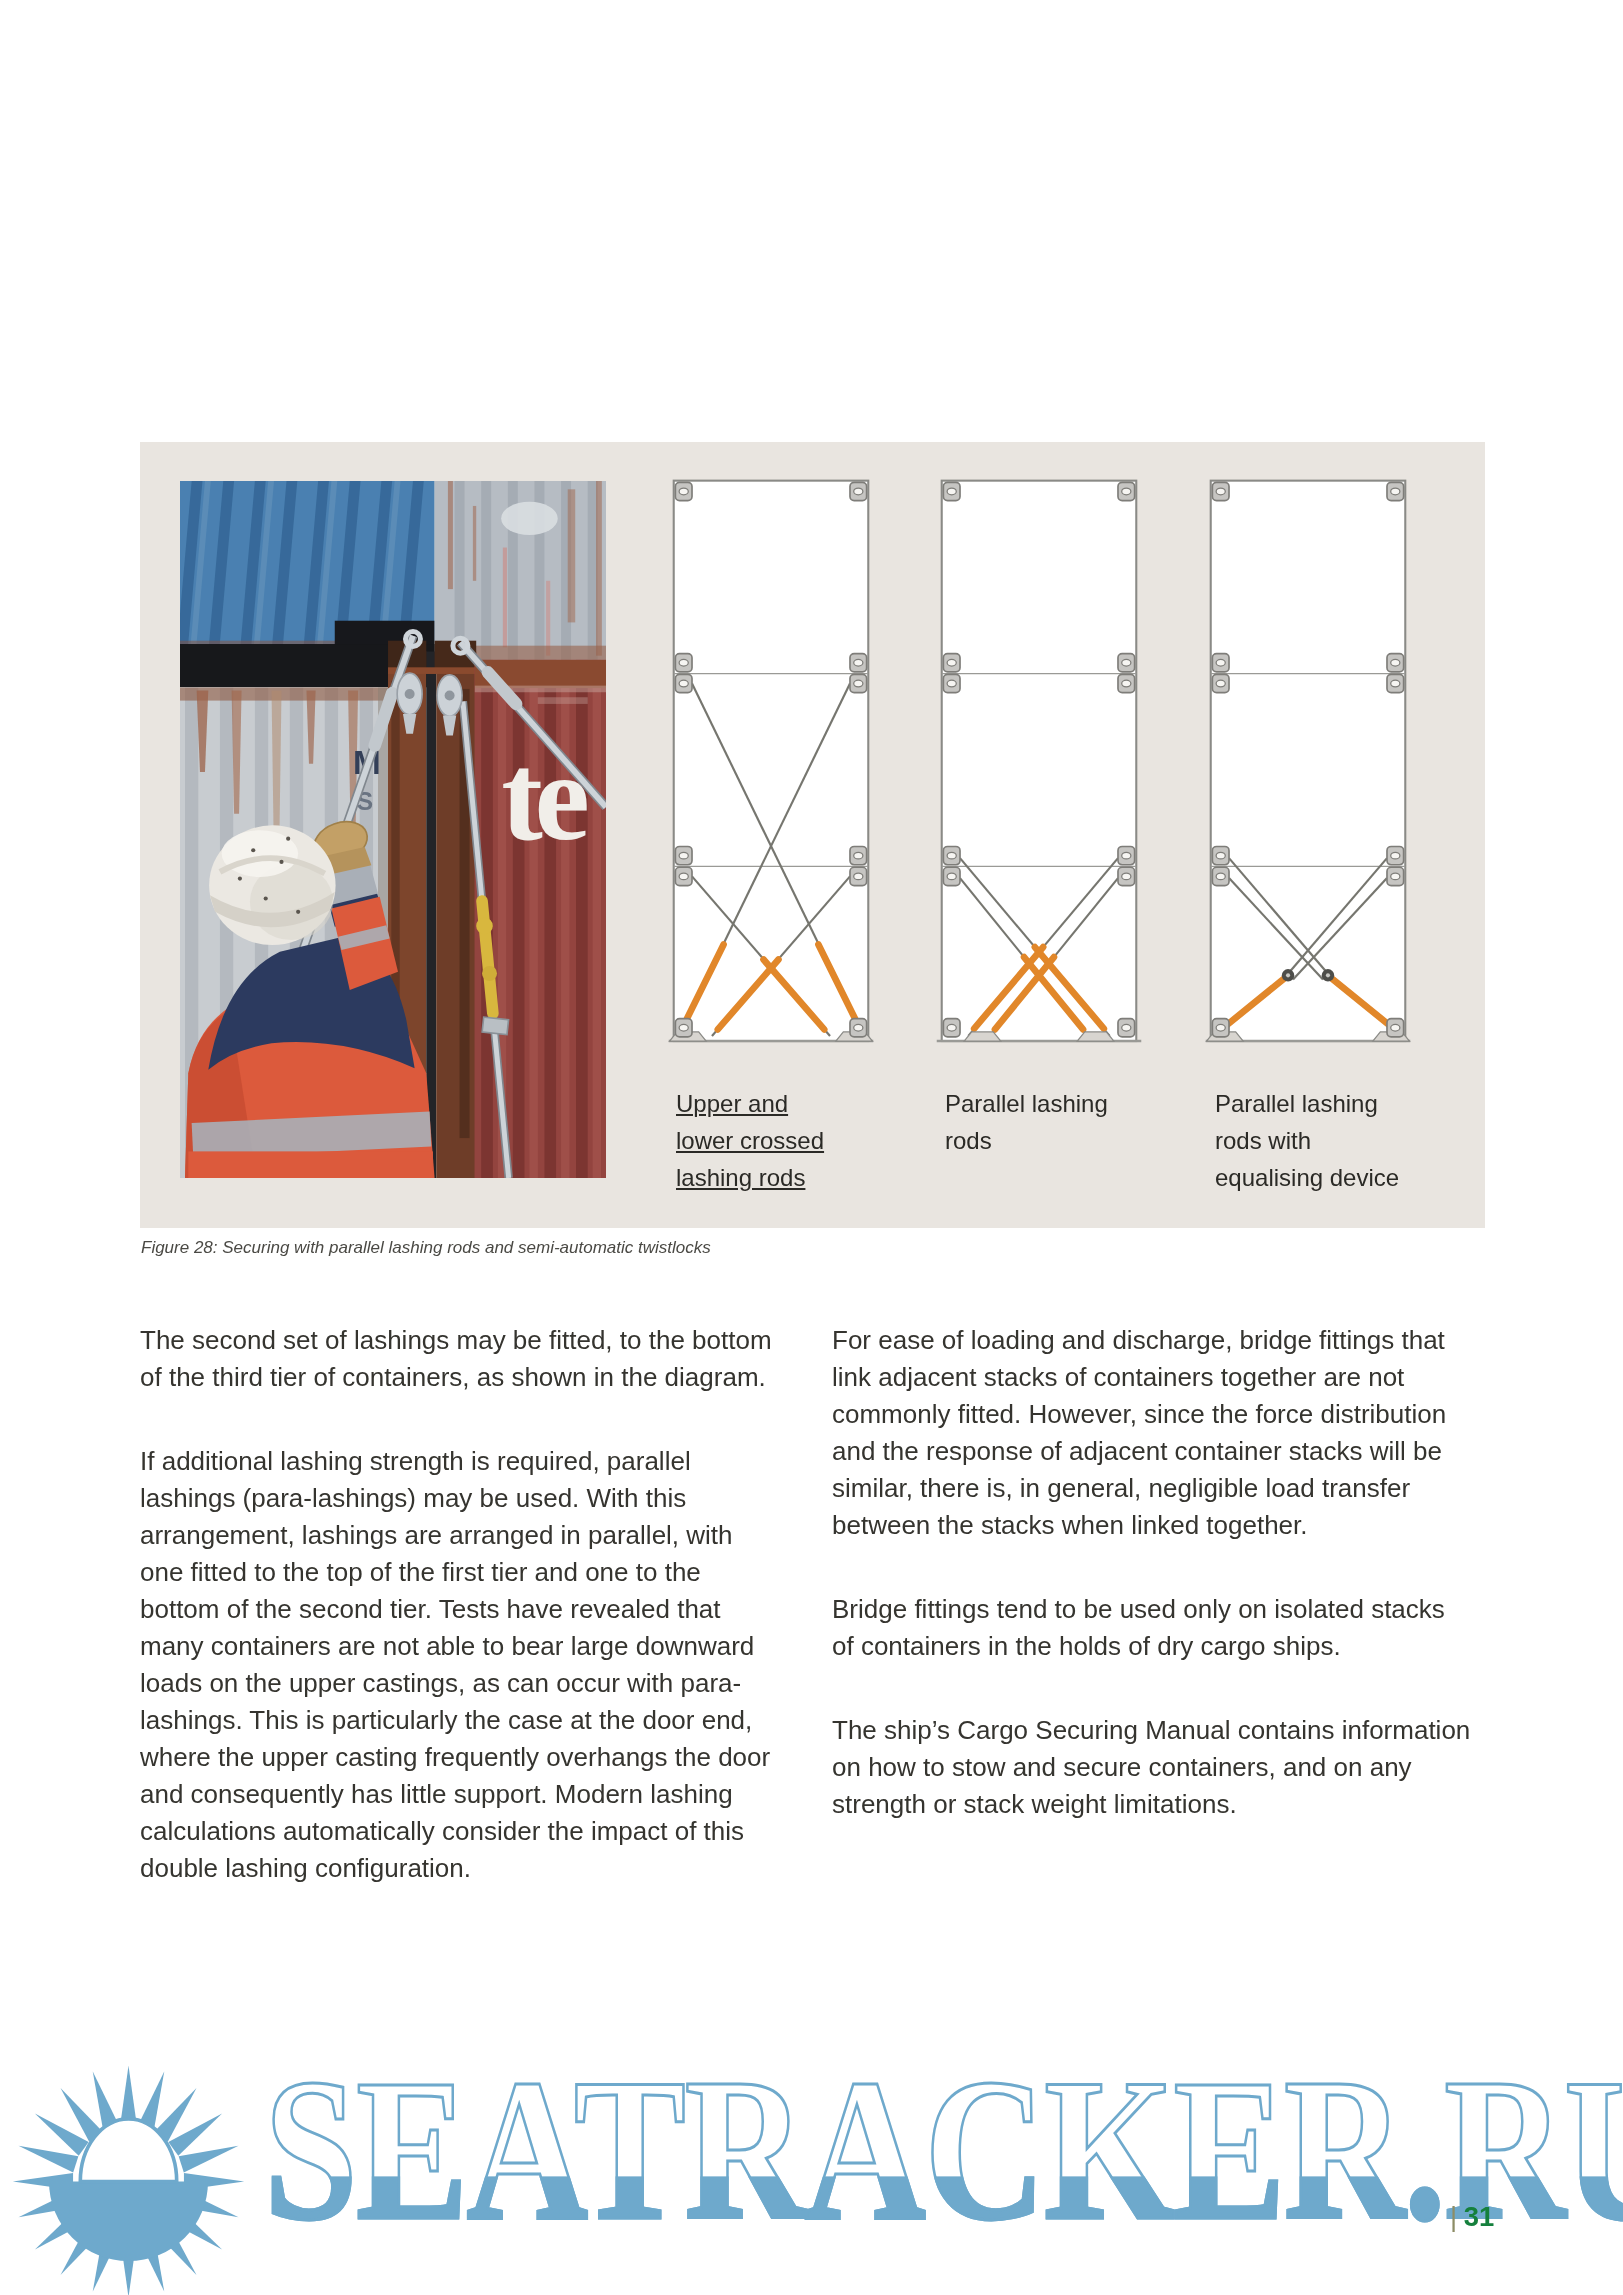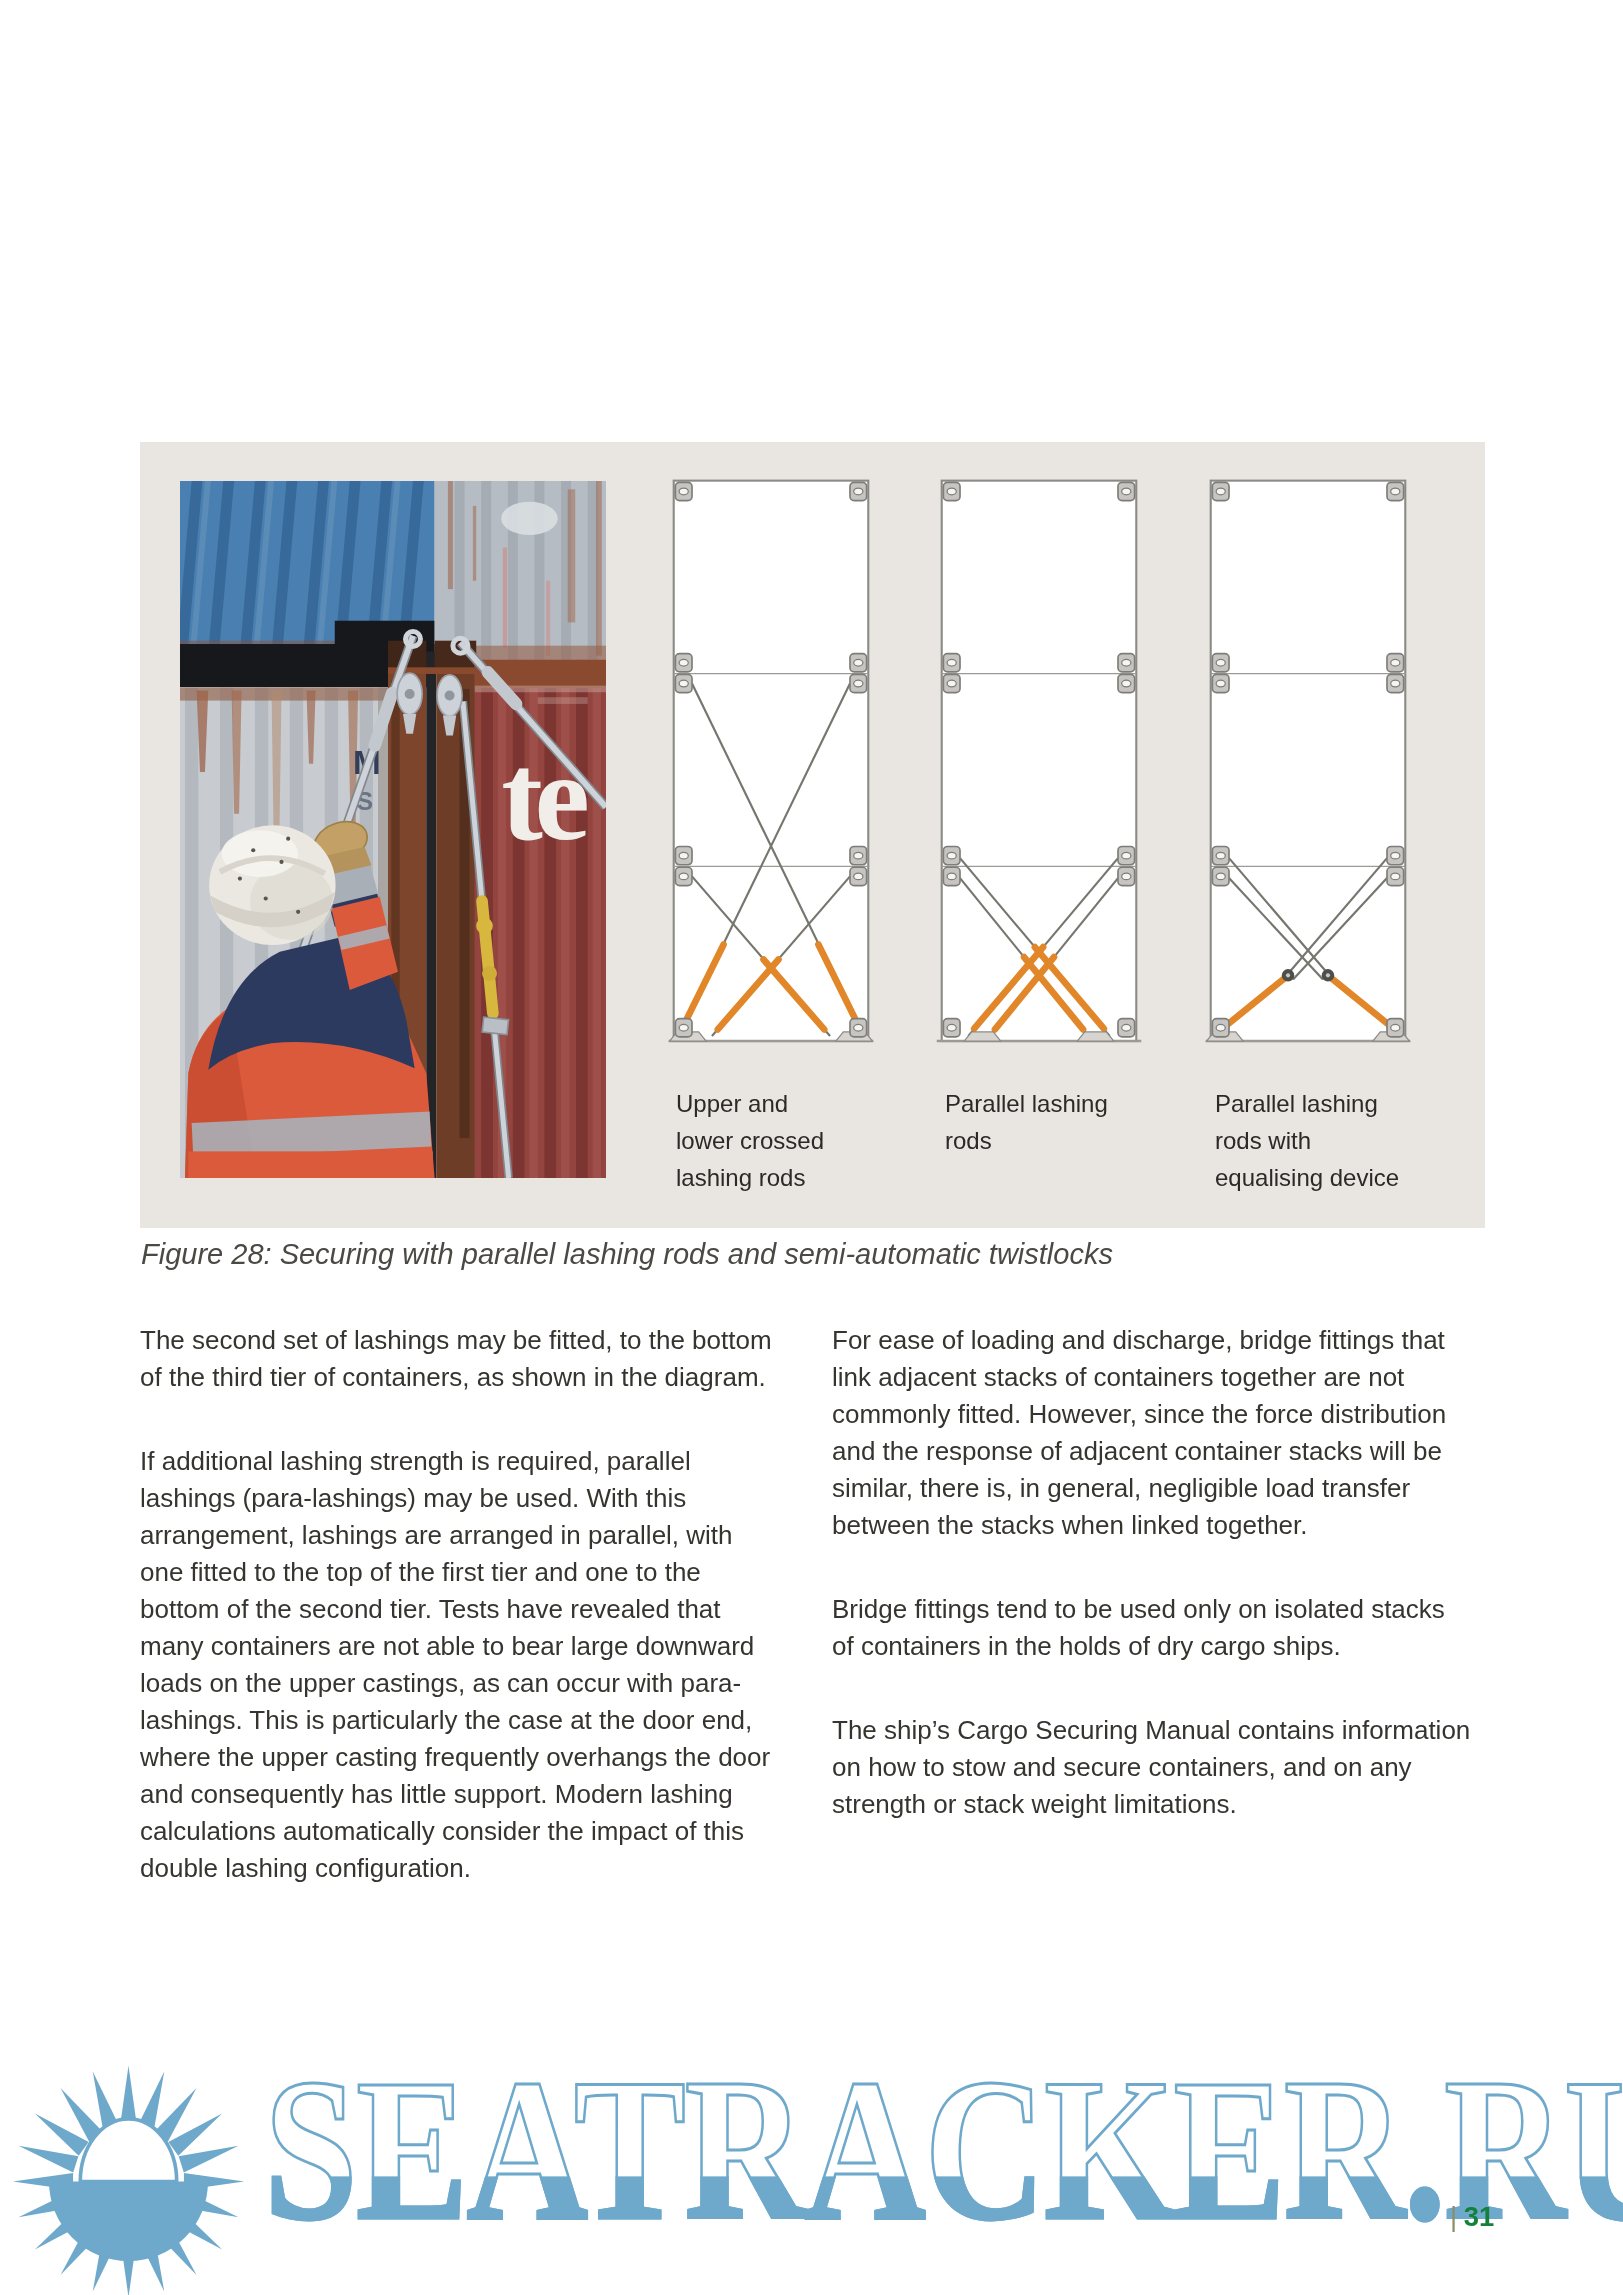--- a/index.html
+++ b/index.html
@@ -19,24 +19,24 @@
   }
   .photo svg{display:block; width:100%; height:100%;}
   .diagram{position:absolute; top:32px; width:208px; height:582px;}
   .diagram.d1{left:527px;} .diagram.d2{left:795px;} .diagram.d3{left:1064px;}
   .diagram svg{display:block; width:100%; height:100%; overflow:visible;}
   .diag-label{
     position:absolute; top:643px; width:210px;
     font-size:24px; line-height:37px; color:#2b2a26;
     white-space:pre-line;
   }
-  .diag-label.l1{left:536px;} .diag-label.l2{left:805px;} .diag-label.l3{left:1075px;}
+  .diag-label.l1{left:536px;text-decoration:underline;} .diag-label.l2{left:805px;} .diag-label.l3{left:1075px;}
   .fig-caption{
     position:absolute; left:141px; top:1238px; width:998px;
-    font-style:italic; font-size:29px; color:#4a4944;
+    font-style:italic; font-size:17px; color:#4a4944;
   }
   
   .col{position:absolute; top:1322px; font-size:26px; line-height:37px; color:#35342f;}
   .col-left{left:140px; width:674px;}
   .col-right{left:832px; width:703px;}
   .col p{margin:0 0 47px 0; white-space:pre-line;}
   
   .sun{position:absolute; left:8.3px; top:2061px; width:241px; height:241px;}
   .sun svg{display:block;width:100%;height:100%;}
   .wm-text{

